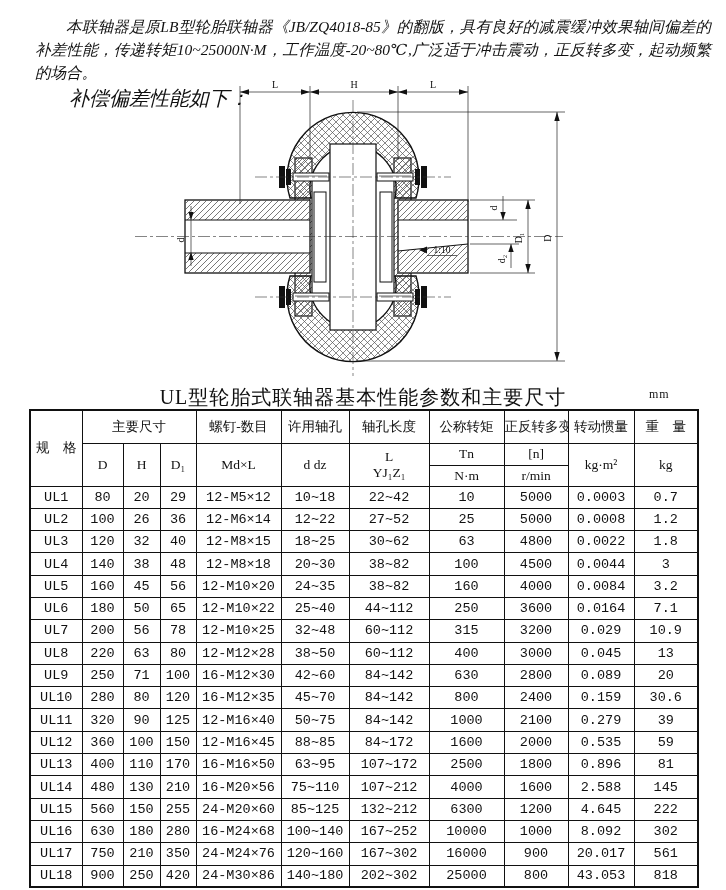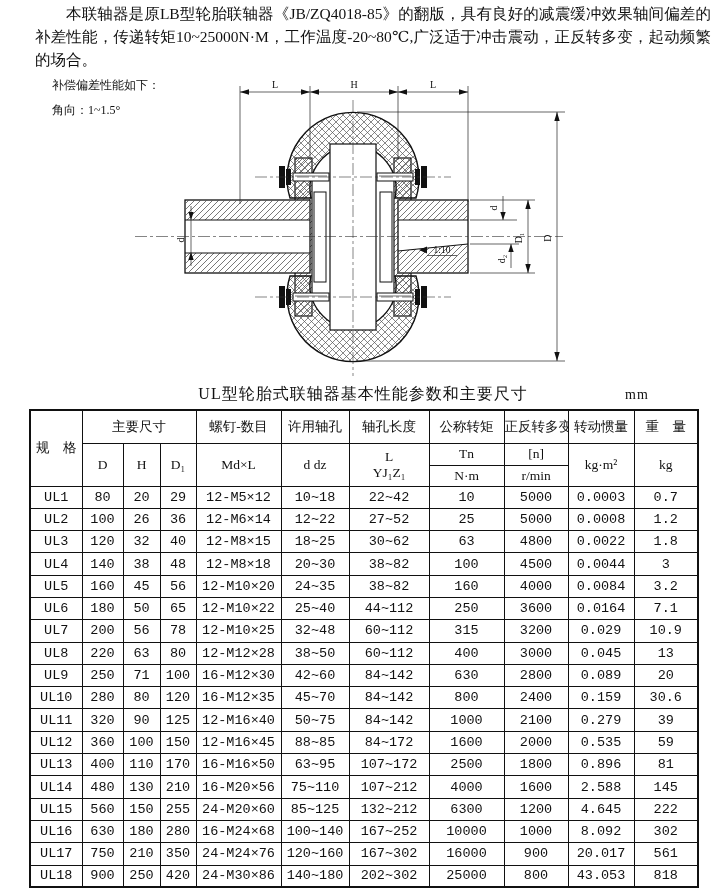--- a/index.html
+++ b/index.html
@@ -1,42 +1,41 @@
 <!DOCTYPE html>
 <html><head>
 <meta charset="utf-8">
 <style>
   html,body{margin:0;padding:0;background:#fff;}
   body{width:726px;height:890px;position:relative;color:#111;
        font-family:"Liberation Serif","DejaVu Serif",serif;}
-  .intro{position:absolute;top:2px;left:35px;width:676px;font-size:15.5px;line-height:23px;}
+  .intro{position:absolute;top:15px;left:35px;width:676px;font-size:15.5px;line-height:23px;font-style:italic;}
   .intro .para{text-indent:2em;text-align:justify;margin:0;}
   .spec-block{margin-top:2px;}
-  .spec-line{margin-left:17px;line-height:25px;font-size:12px;}
+  .spec-line{margin-left:34px;line-height:25px;font-size:20px;}
   .drawing{position:absolute;top:80px;left:105px;width:480px;height:304px;}
   .tbl-title{position:absolute;top:384px;left:0;width:726px;text-align:center;
-             font-size:16px;letter-spacing:1px;}
-  .tbl-unit{position:absolute;top:387px;left:625px;font-size:14px;letter-spacing:1px;}
+             font-size:20px;letter-spacing:1px;}
+  .tbl-unit{position:absolute;top:387px;left:649px;font-size:12px;letter-spacing:1px;}
   table.main{position:absolute;top:409px;left:29px;width:668px;border-collapse:collapse;
              table-layout:fixed;font-size:13.5px;border:2px solid #111;}
   table.main th,table.main td{border:1px solid #111;text-align:center;vertical-align:middle;
              padding:0;font-weight:normal;overflow:hidden;white-space:nowrap;}
   tr.rA{height:33px;} tr.rB{height:22px;} tr.rC{height:21px;}
   tbody.data tr{height:22.3px;font-family:Liberation Mono, monospace;}
   .two-line{line-height:16px;}
   svg text{font-family:"Liberation Serif","DejaVu Serif",serif;fill:#111;}
 </style>
 </head>
 <body>
 
 <div class="intro">
   <p class="para">本联轴器是原LB型轮胎联轴器《JB/ZQ4018-85》的翻版，具有良好的减震缓冲效果轴间偏差的补差性能，传递转矩10~25000N·M，工作温度-20~80℃,广泛适于冲击震动，正反转多变，起动频繁的场合。</p>
   <div class="spec-block">
     <div class="spec-line">补偿偏差性能如下：</div>
-    <div class="spec-line">角向：1~1.5°</div>
   </div>
 </div>
 
 <div class="drawing">
 <svg width="480" height="304" viewBox="0 0 480 304">
   <defs>
     <pattern id="hatch" width="6" height="6" patternUnits="userSpaceOnUse">
       <path d="M-1,7 L7,-1 M-1,1 L1,-1 M5,7 L7,5" stroke="#555" stroke-width="0.8" fill="none"></path>
     </pattern>
     <pattern id="xhatch" width="7" height="7" patternUnits="userSpaceOnUse">

